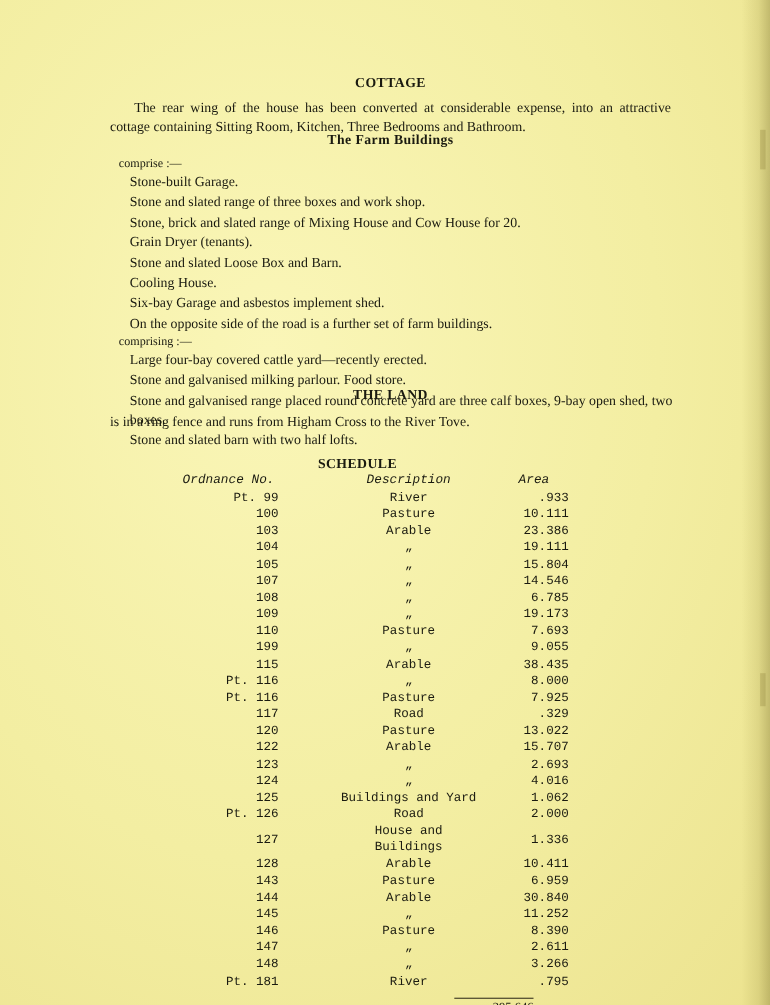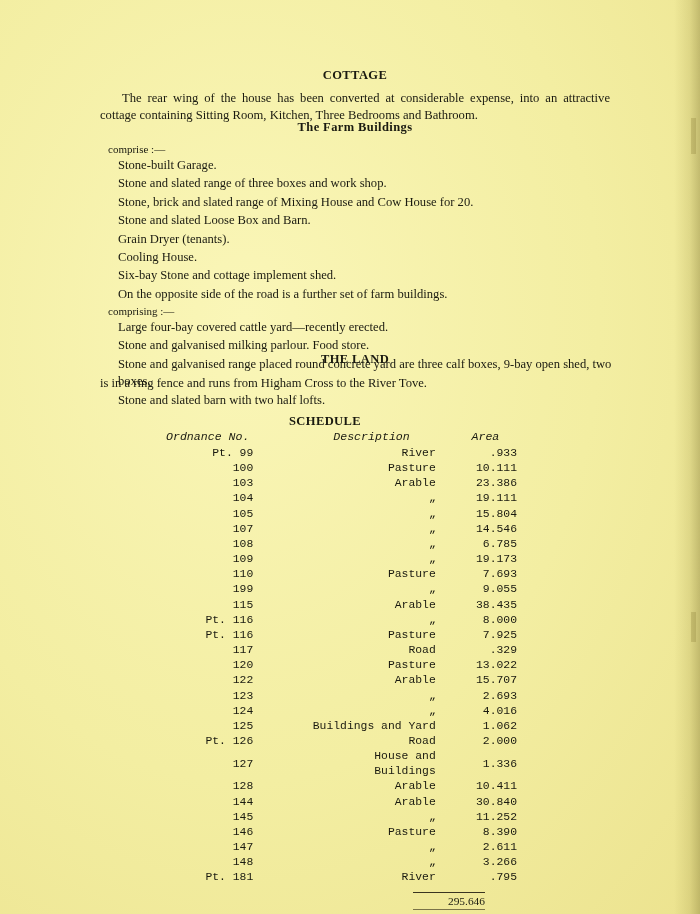--- a/index.html
+++ b/index.html
@@ -86,21 +86,21 @@
     padding-bottom: 3px;
   }
   .schedule th.c-ord { text-align: left; width: 120px;}
   .schedule th.c-desc { text-align: center; width: 150px;}
   .schedule th.c-area { text-align: center; width: 100px;}
   .schedule td {
     padding: 0;
     line-height: 1.33;
   }
   .schedule td.c-ord { text-align: right; padding-right: 54px; width: 120px;}
-  .schedule td.c-desc { text-align: right; width: 150px; }
+  .schedule td.c-desc { text-align: center; width: 150px; }
   .schedule td.c-area { text-align: right; width: 100px; padding-right: 18px;}
   .total-wrap {
     width: 370px;
     margin: 6px auto 0 auto;
   }
   .total-line {
     margin-left: 248px;
     width: 72px;
     border-top: 1px solid #3a3520;
     padding-top: 2px;
@@ -129,24 +129,24 @@
       <p class="para" style="margin-top:7px;text-indent:22px;font-family:Liberation Serif, serif;">The rear wing of the house has been converted at considerable expense, into an attractive cottage containing Sitting Room, Kitchen, Three Bedrooms and Bathroom.</p>
     </div>
 
     <div style="position:absolute;left:100px;top:120px;width:510px;">
       <div class="sec-title" style="margin-bottom:8px;">The Farm Buildings</div>
       <div class="lead-in" style="margin-left:8px;">comprise :—</div>
       <ul class="list" style="margin-left:18px;margin-top:2px;">
         <li>Stone-built Garage.</li>
         <li>Stone and slated range of three boxes and work shop.</li>
         <li>Stone, brick and slated range of Mixing House and Cow House for 20.</li>
+        <li>Grain Dryer (tenants).</li>
         <li>Stone and slated Loose Box and Barn.</li>
-        <li>Grain Dryer (tenants).</li>
         <li>Cooling House.</li>
-        <li>Six-bay Stone and cottage implement shed.</li>
+        <li>Six-bay Garage and asbestos implement shed.</li>
         <li>On the opposite side of the road is a further set of farm buildings.</li>
       </ul>
       <div class="lead-in" style="margin-left:8px;margin-top:2px;">comprising :—</div>
       <ul class="list" style="margin-left:18px;margin-top:2px;">
         <li>Large four-bay covered cattle yard—recently erected.</li>
         <li>Stone and galvanised milking parlour.   Food store.</li>
         <li style="width:500px;">Stone and galvanised range placed round concrete yard are three calf boxes, 9-bay open shed, two boxes.</li>
         <li>Stone and slated barn with two half lofts.</li>
       </ul>
     </div>
@@ -272,20 +272,25 @@
               <td class="c-ord">127</td>
               <td class="c-desc">House and Buildings</td>
               <td class="c-area">1.336</td>
             </tr>
           <tr>
               <td class="c-ord">128</td>
               <td class="c-desc">Arable</td>
               <td class="c-area">10.411</td>
             </tr>
           <tr>
+              <td class="c-ord">143</td>
+              <td class="c-desc">Pasture</td>
+              <td class="c-area">6.959</td>
+            </tr>
+          <tr>
               <td class="c-ord">144</td>
               <td class="c-desc">Arable</td>
               <td class="c-area">30.840</td>
             </tr>
           <tr>
               <td class="c-ord">145</td>
               <td class="c-desc">„</td>
               <td class="c-area">11.252</td>
             </tr>
           <tr>

